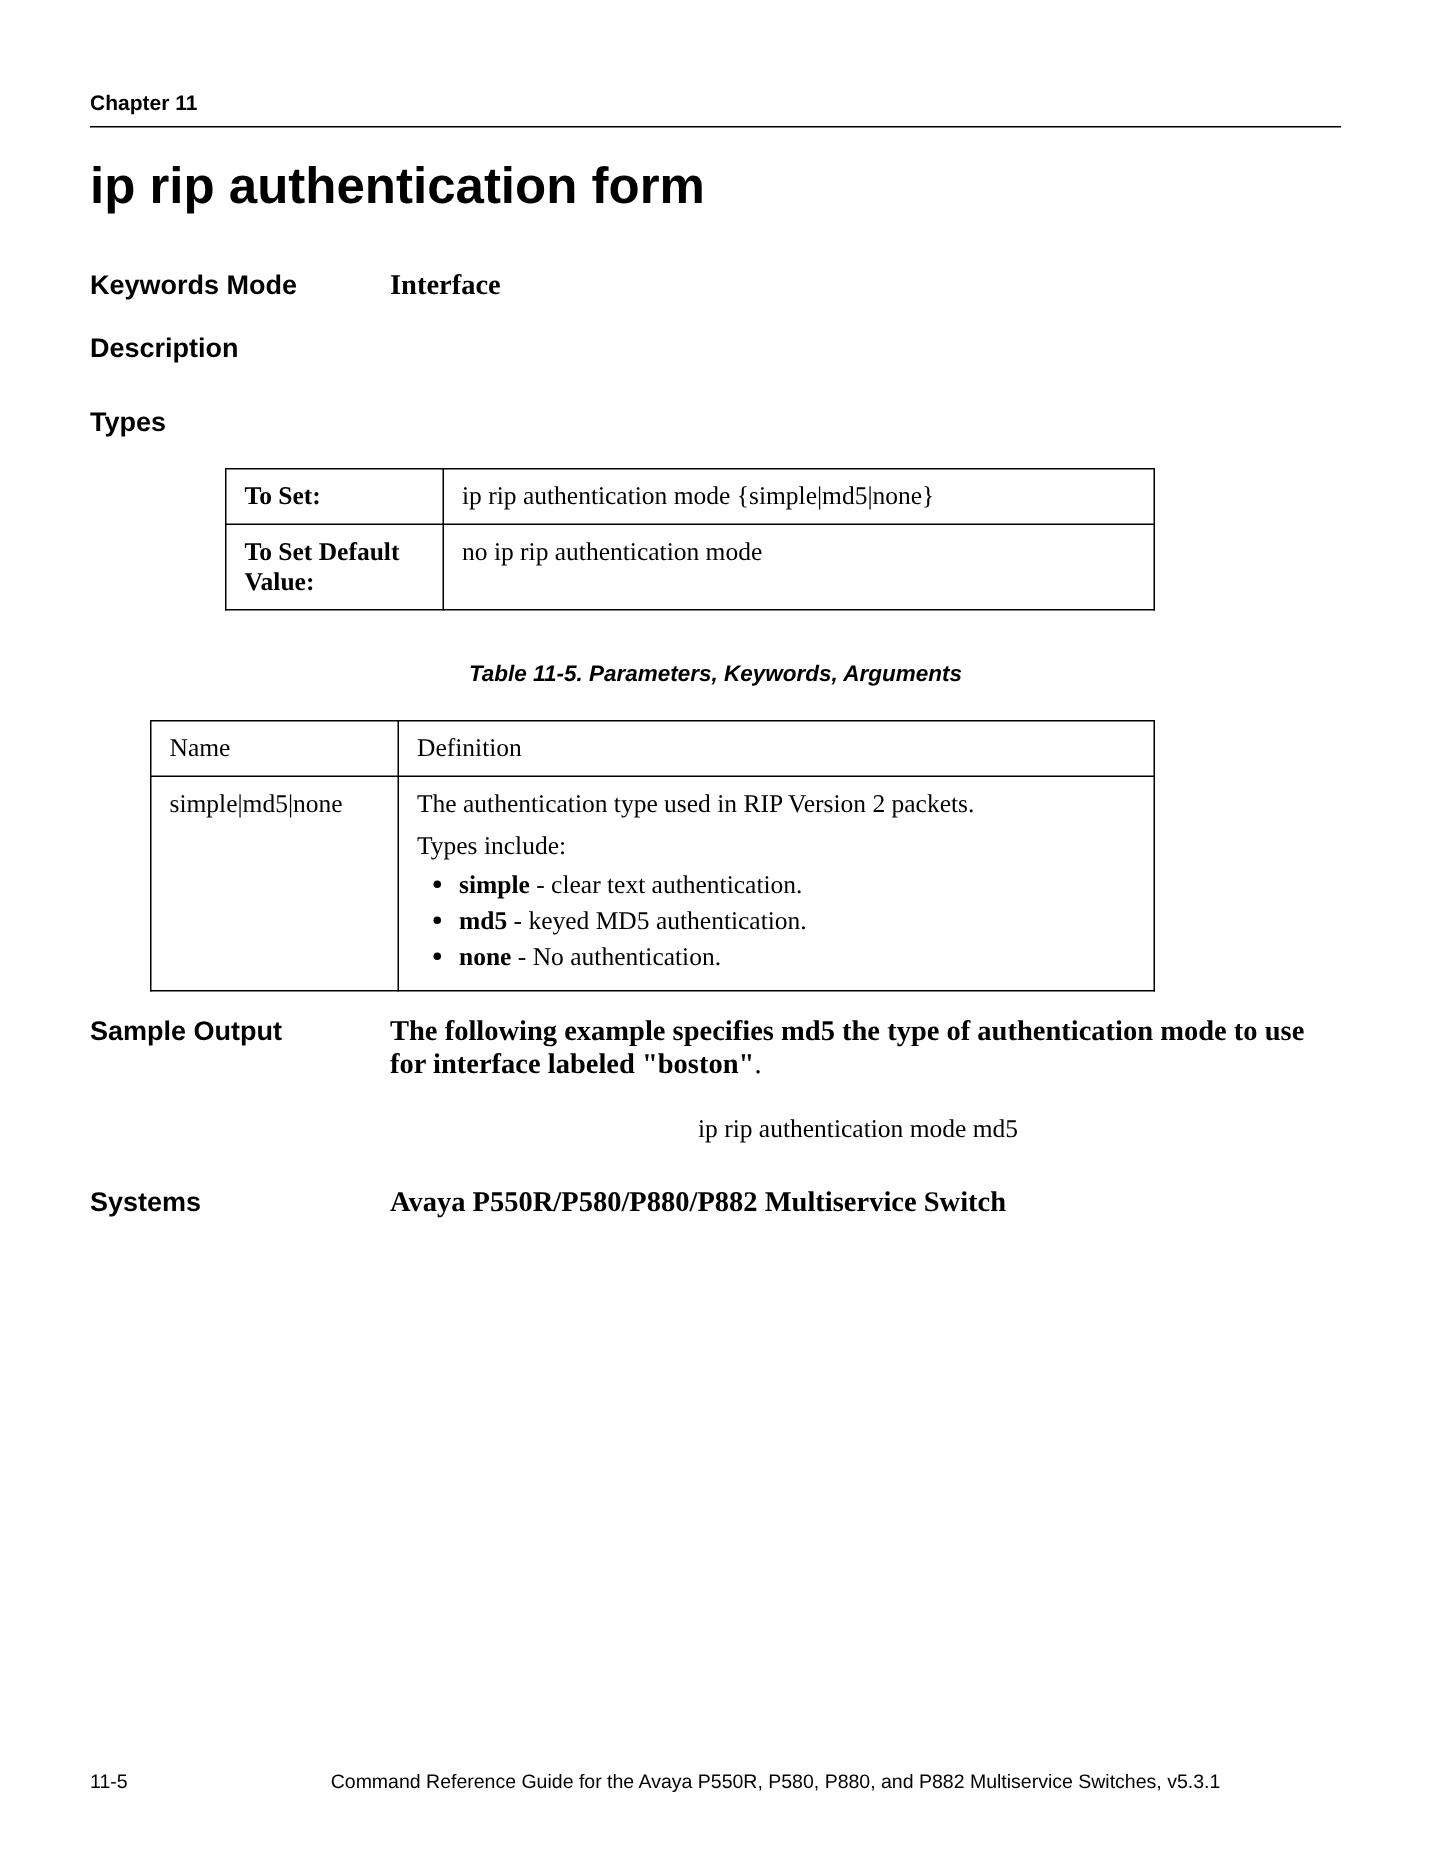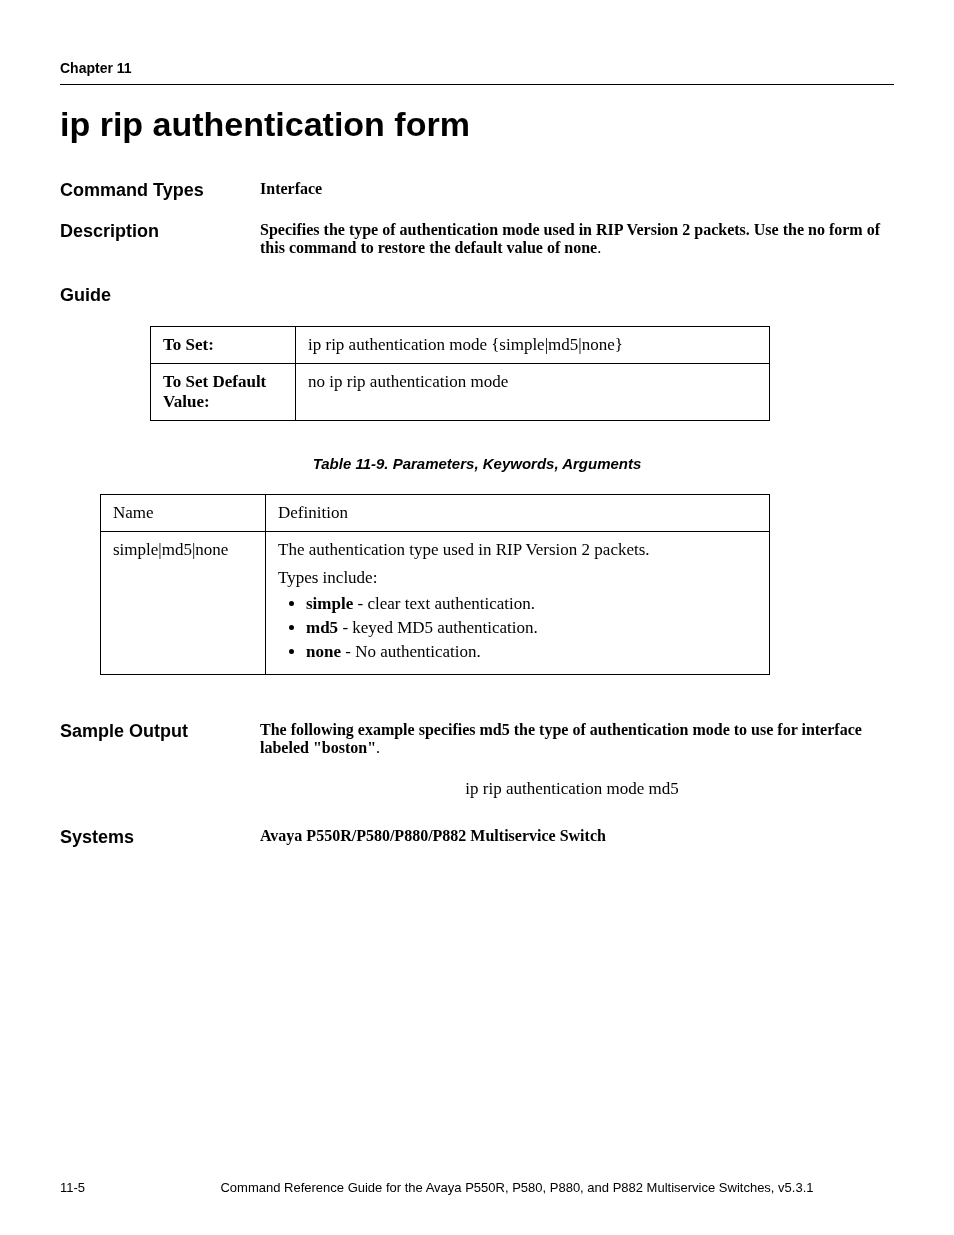--- a/index.html
+++ b/index.html
@@ -37,21 +37,21 @@
   }
   .field-label {
     font-family: Arial, Helvetica, sans-serif;
     font-size: 18px;
     font-weight: bold;
     width: 200px;
     flex-shrink: 0;
   }
   .field-value {
     font-family: "Times New Roman", Times, serif;
-    font-size: 16px;
+    font-size: 19px;
     font-weight: bold;
     flex: 1;
   }
   .field-value .plain {
     font-weight: normal;
   }
   .section-heading {
     font-family: Arial, Helvetica, sans-serif;
     font-size: 18px;
     font-weight: bold;
@@ -139,47 +139,44 @@
 </style>
 </head>
 <body>
 
 <div class="chapter-header">Chapter 11</div>
 <hr class="top-rule">
 
 <h1 class="title">ip rip authentication form</h1>
 
 <div class="field-row">
-  <div class="field-label">Command Types</div>
+  <div class="field-label">Keywords Mode</div>
   <div class="field-value">Interface</div>
 </div>
 
 <div class="field-row">
   <div class="field-label">Description</div>
-  <div class="field-value">
-    <span>Specifies the type of authentication mode used in RIP Version 2 packets. Use the no form of this command to restore the default value of none</span><span class="plain">.</span>
-  </div>
-</div>
-
-<div class="section-heading">Guide</div>
+</div>
+
+<div class="section-heading">Types</div>
 
 <table class="syntax-table">
   <tbody>
       <tr>
     <td class="key">To Set:</td>
     <td>ip rip authentication mode {simple|md5|none}</td>
   </tr>
   <tr>
     <td class="key">To Set Default Value:</td>
     <td>no ip rip authentication mode</td>
   </tr>
 </tbody>
   </table>
 
-<div class="table-caption">Table 11-9.  Parameters, Keywords, Arguments</div>
+<div class="table-caption">Table 11-5.  Parameters, Keywords, Arguments</div>
 
 <table class="param-table">
   <tbody>
       <tr>
     <th>Name</th>
     <th>Definition</th>
   </tr>
   <tr>
     <td>simple|md5|none</td>
     <td>
@@ -188,21 +185,21 @@
       <ul class="param-list">
         <li><b>simple</b><span> - clear text authentication.</span></li>
         <li><b>md5</b><span> - keyed MD5 authentication.</span></li>
         <li><b>none</b><span> - No authentication.</span></li>
       </ul>
     </td>
   </tr>
 </tbody>
   </table>
 
-<div class="field-row" style="margin-top:46px">
+<div class="field-row" style="margin-top:16px">
   <div class="field-label">Sample Output</div>
   <div class="field-value">
     <span>The following example specifies md5 the type of authentication mode to use for interface labeled "boston"</span><span class="plain">.</span>
   </div>
 </div>
 
 <div class="sample-output-code">ip rip authentication mode md5</div>
 
 <div class="field-row">
   <div class="field-label">Systems</div>

